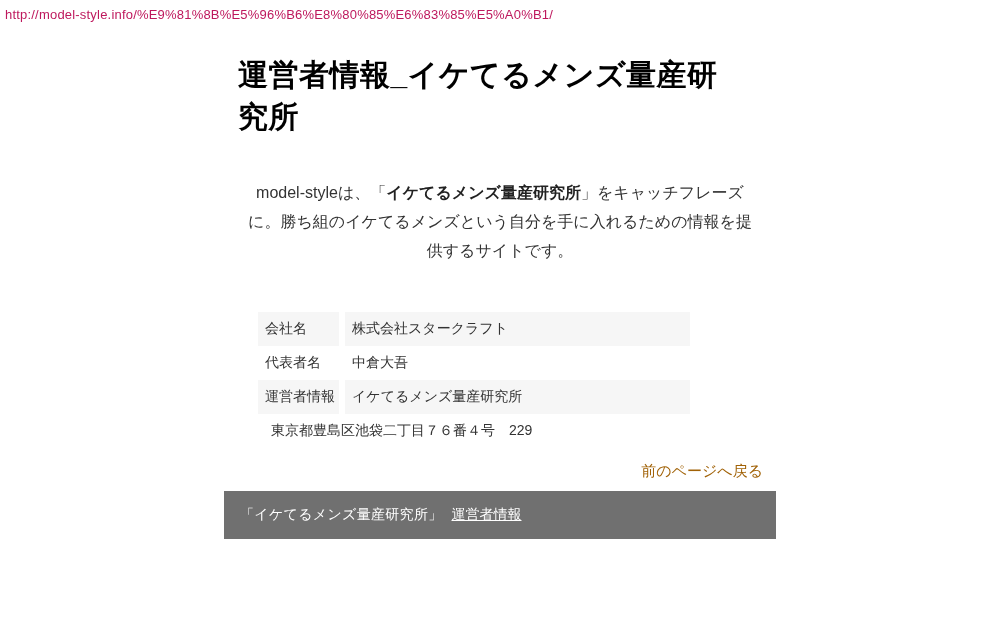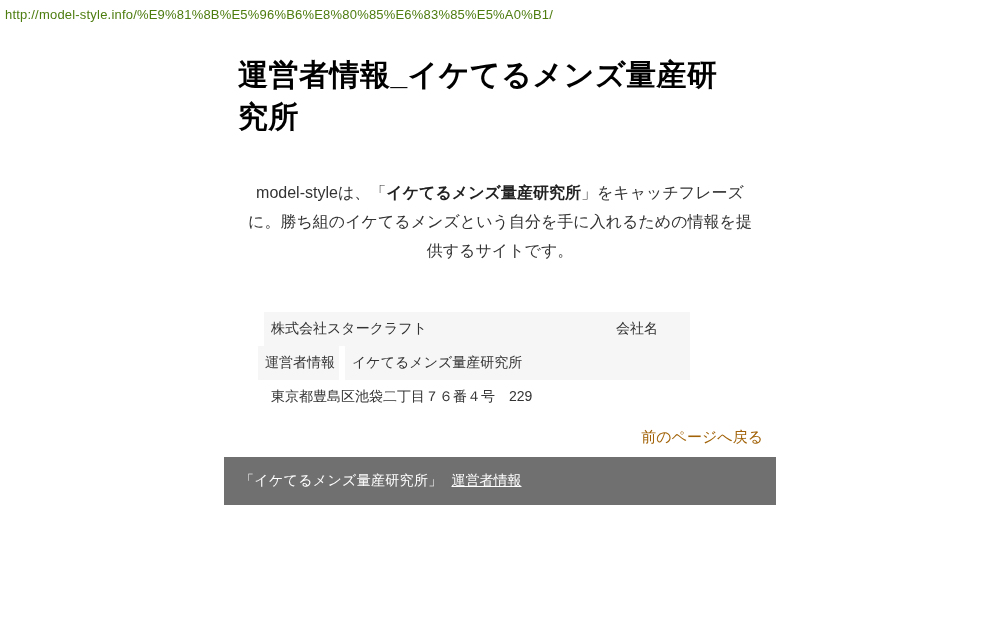--- a/index.html
+++ b/index.html
@@ -6,21 +6,21 @@
   html, body { background: #ffffff; }
   body {
     width: 1000px; height: 620px;
     position: relative; overflow: hidden;
     font-family: "Liberation Sans", "DejaVu Sans", sans-serif;
     color: #333333;
   }
   .url-text {
     position: absolute; left: 5px; top: 7px;
     font-size: 13px; letter-spacing: 0.2px;
-    color: #4d7c0f; white-space: nowrap;
+    color: #be185d; white-space: nowrap;
   }
   .content {
     position: absolute; left: 224px; top: 16px;
     width: 552px;
   }
   h1.page-title {
     margin: 38px 0 0 14px;
     width: 508px;
     font-size: 30px; line-height: 42px;
     font-weight: bold; color: #000000;
@@ -77,22 +77,26 @@
 <div class="url-text">http://model-style.info/%E9%81%8B%E5%96%B6%E8%80%85%E6%83%85%E5%A0%B1/</div>
 
 <div class="content">
 
   <h1 class="page-title">運営者情報_イケてるメンズ量産研究所</h1>
 
   <p class="intro"><span>model-styleは、「</span><strong>イケてるメンズ量産研究所</strong><span>」をキャッチフレーズに。勝ち組のイケてるメンズという自分を手に入れるための情報を提供するサイトです。</span></p>
 
   <div class="info-table">
     <div class="info-row striped">
+      <div class="cell label">会社名</div>
       <div class="cell value">株式会社スタークラフト</div>
-      <div class="cell label">会社名</div>
+    </div>
+    <div class="info-row">
+      <div class="cell label">代表者名</div>
+      <div class="cell value">中倉大吾</div>
     </div>
     <div class="info-row striped">
       <div class="cell label">運営者情報</div>
       <div class="cell value">イケてるメンズ量産研究所</div>
     </div>
     <div class="info-row">
       <div class="cell value">東京都豊島区池袋二丁目７６番４号　229</div>
     </div>
   </div>
 

